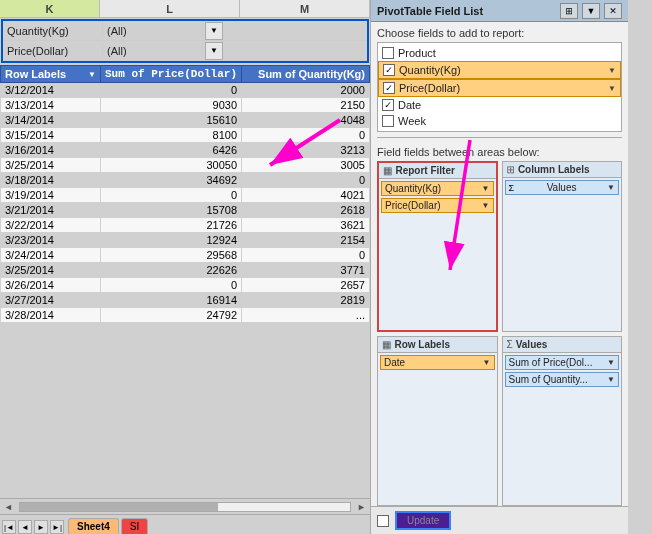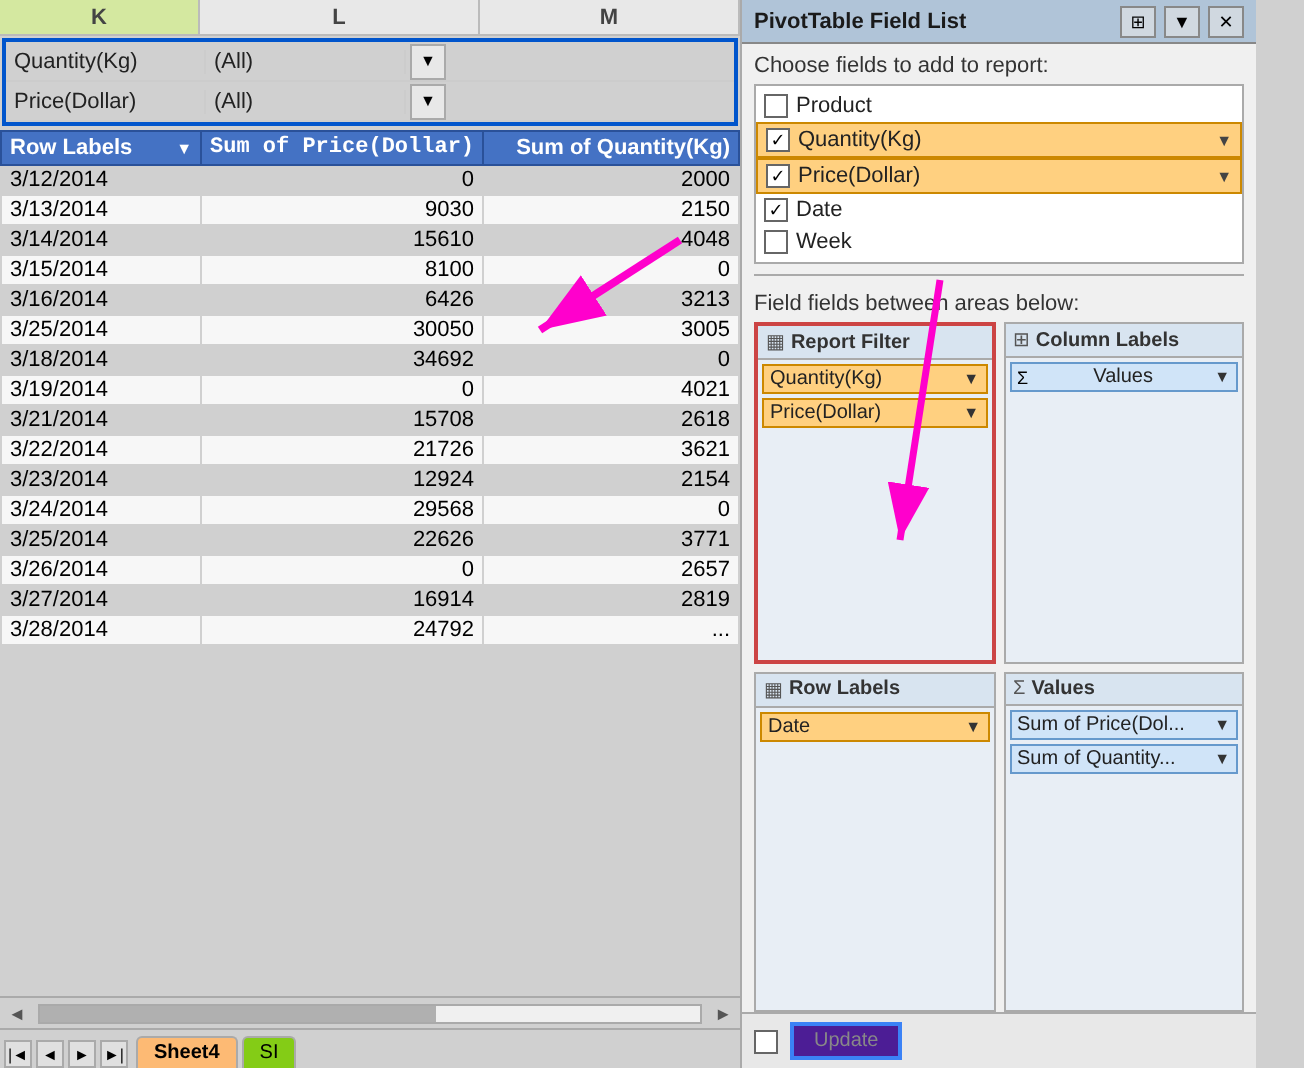--- a/index.html
+++ b/index.html
@@ -108,21 +108,21 @@
     .sheet-tabs {
       height: 20px;
       background: #d0d0d0;
       display: flex;
       align-items: flex-end;
       border-top: 1px solid #aaa;
       padding-left: 2px;
     }
     .sheet-tab {
       padding: 2px 8px;
-      background: #84cc16;
+      background: #ef4444;
       border: 1px solid #aaa;
       border-bottom: none;
       margin-right: 2px;
       font-size: 10px;
       cursor: pointer;
       border-top-left-radius: 3px;
       border-top-right-radius: 3px;
     }
     .sheet-tab.active { background: #fdba74; font-weight: bold; }
     .sheet-nav {

